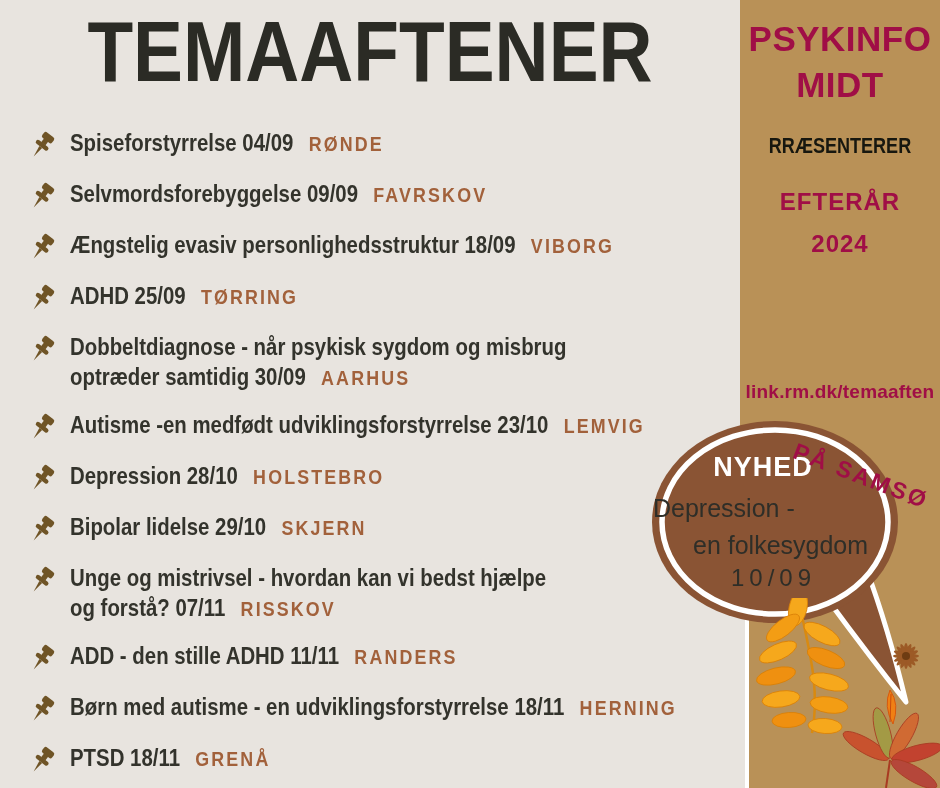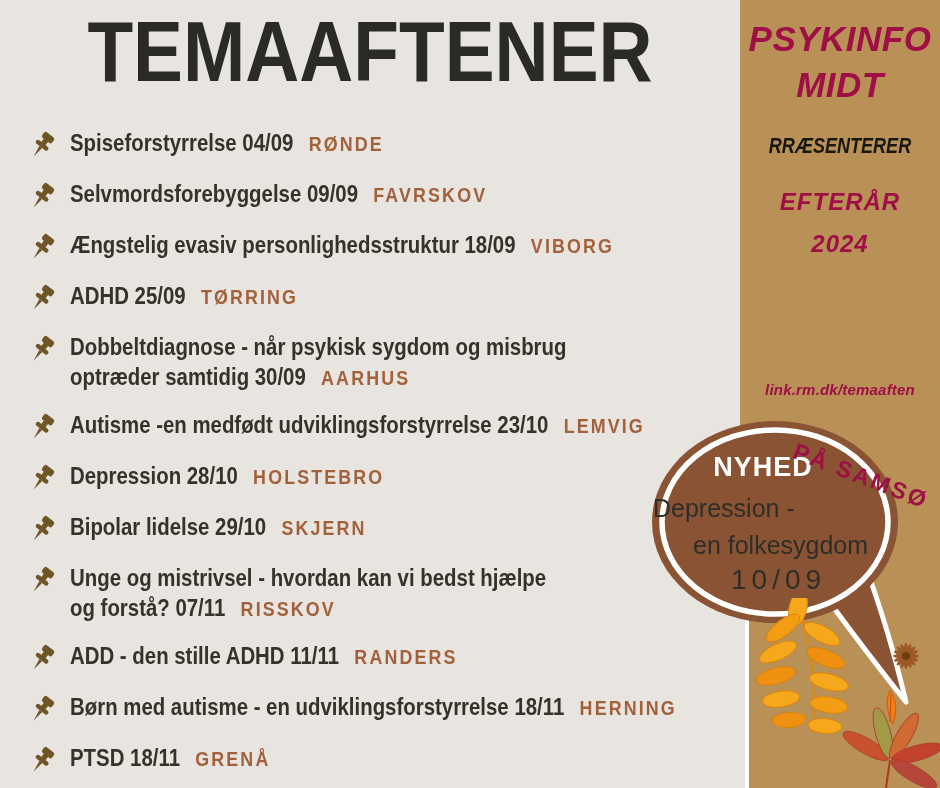--- a/index.html
+++ b/index.html
@@ -19,37 +19,37 @@
   .pin { width:30px; height:37px; flex:0 0 auto; color:#6f5426; margin-top:-3px; }
   .event-text {
     font-size:24px; line-height:30px; font-weight:700; color:#33332c;
     transform:scaleX(0.85); transform-origin:0 0; white-space:nowrap;
   }
   .event-line { white-space:nowrap; }
   .event-loc {
     font-size:21px; font-weight:700; letter-spacing:2.5px; color:#a2613b; margin-left:18px;
   }
   
-  .sidebar { position:absolute; left:740px; top:0; width:200px; height:788px; background:#b99157;font-style:italic; }
+  .sidebar { position:absolute; left:740px; top:0; width:200px; height:788px; background:#b99157; }
   .sidebar .block { position:absolute; left:0; width:100%; text-align:center; }
   .brand { top:16px; font-size:35px; line-height:46px; font-weight:700; color:#a00e46; letter-spacing:0.5px; }
   .presents { top:133px; font-size:22px; font-weight:700; color:#17170f; transform:scaleX(0.82); transform-origin:50% 0; }
   .season { top:181px; font-size:24px; line-height:42px; font-weight:700; color:#a00e46; letter-spacing:1px; }
   .info { top:320px; font-size:19px; line-height:32px; color:#3a3a33; font-weight:400; }
-  .link { top:381px; font-size:15px; font-weight:700; color:#a00e46; letter-spacing:0.2px; }
+  .link { top:381px; font-size:19px; font-weight:700; color:#a00e46; letter-spacing:0.2px; }
   
   .seam-grey { position:absolute; left:740px; top:610px; width:5px; height:178px; background:#e8e4df; }
   .seam-white { position:absolute; left:745px; top:610px; width:4px; height:178px; background:#ffffff; }
   
   .bubble-svg { position:absolute; left:640px; top:412px; width:300px; height:300px; }
   .bubble-text { position:absolute; color:#2e2e28; }
   .nyhed { left:703px; top:452px; width:120px; text-align:center; font-size:27px; font-weight:700; color:#ffffff; letter-spacing:1px; }
   .bline1 { left:653px; top:494px; font-size:25px; font-weight:400; }
   .bline2 { left:693px; top:531px; font-size:25px; font-weight:400; }
-  .bline3 { left:731px; top:564px; font-size:28px; font-weight:400; letter-spacing:5px; }
+  .bline3 { left:731px; top:564px; font-size:24px; font-weight:400; letter-spacing:5px; }
   .samso {
     position:absolute; left:799px; top:438px; transform:rotate(21deg); transform-origin:0 0;
     font-size:23px; font-weight:700; color:#a00e46; letter-spacing:2.5px; white-space:nowrap;
   }
   
   .leaves { position:absolute; left:740px; top:598px; width:200px; height:190px; }
   .hidden-defs { position:absolute; width:0; height:0; overflow:hidden; }
 </style>
 </head>
 <body>

